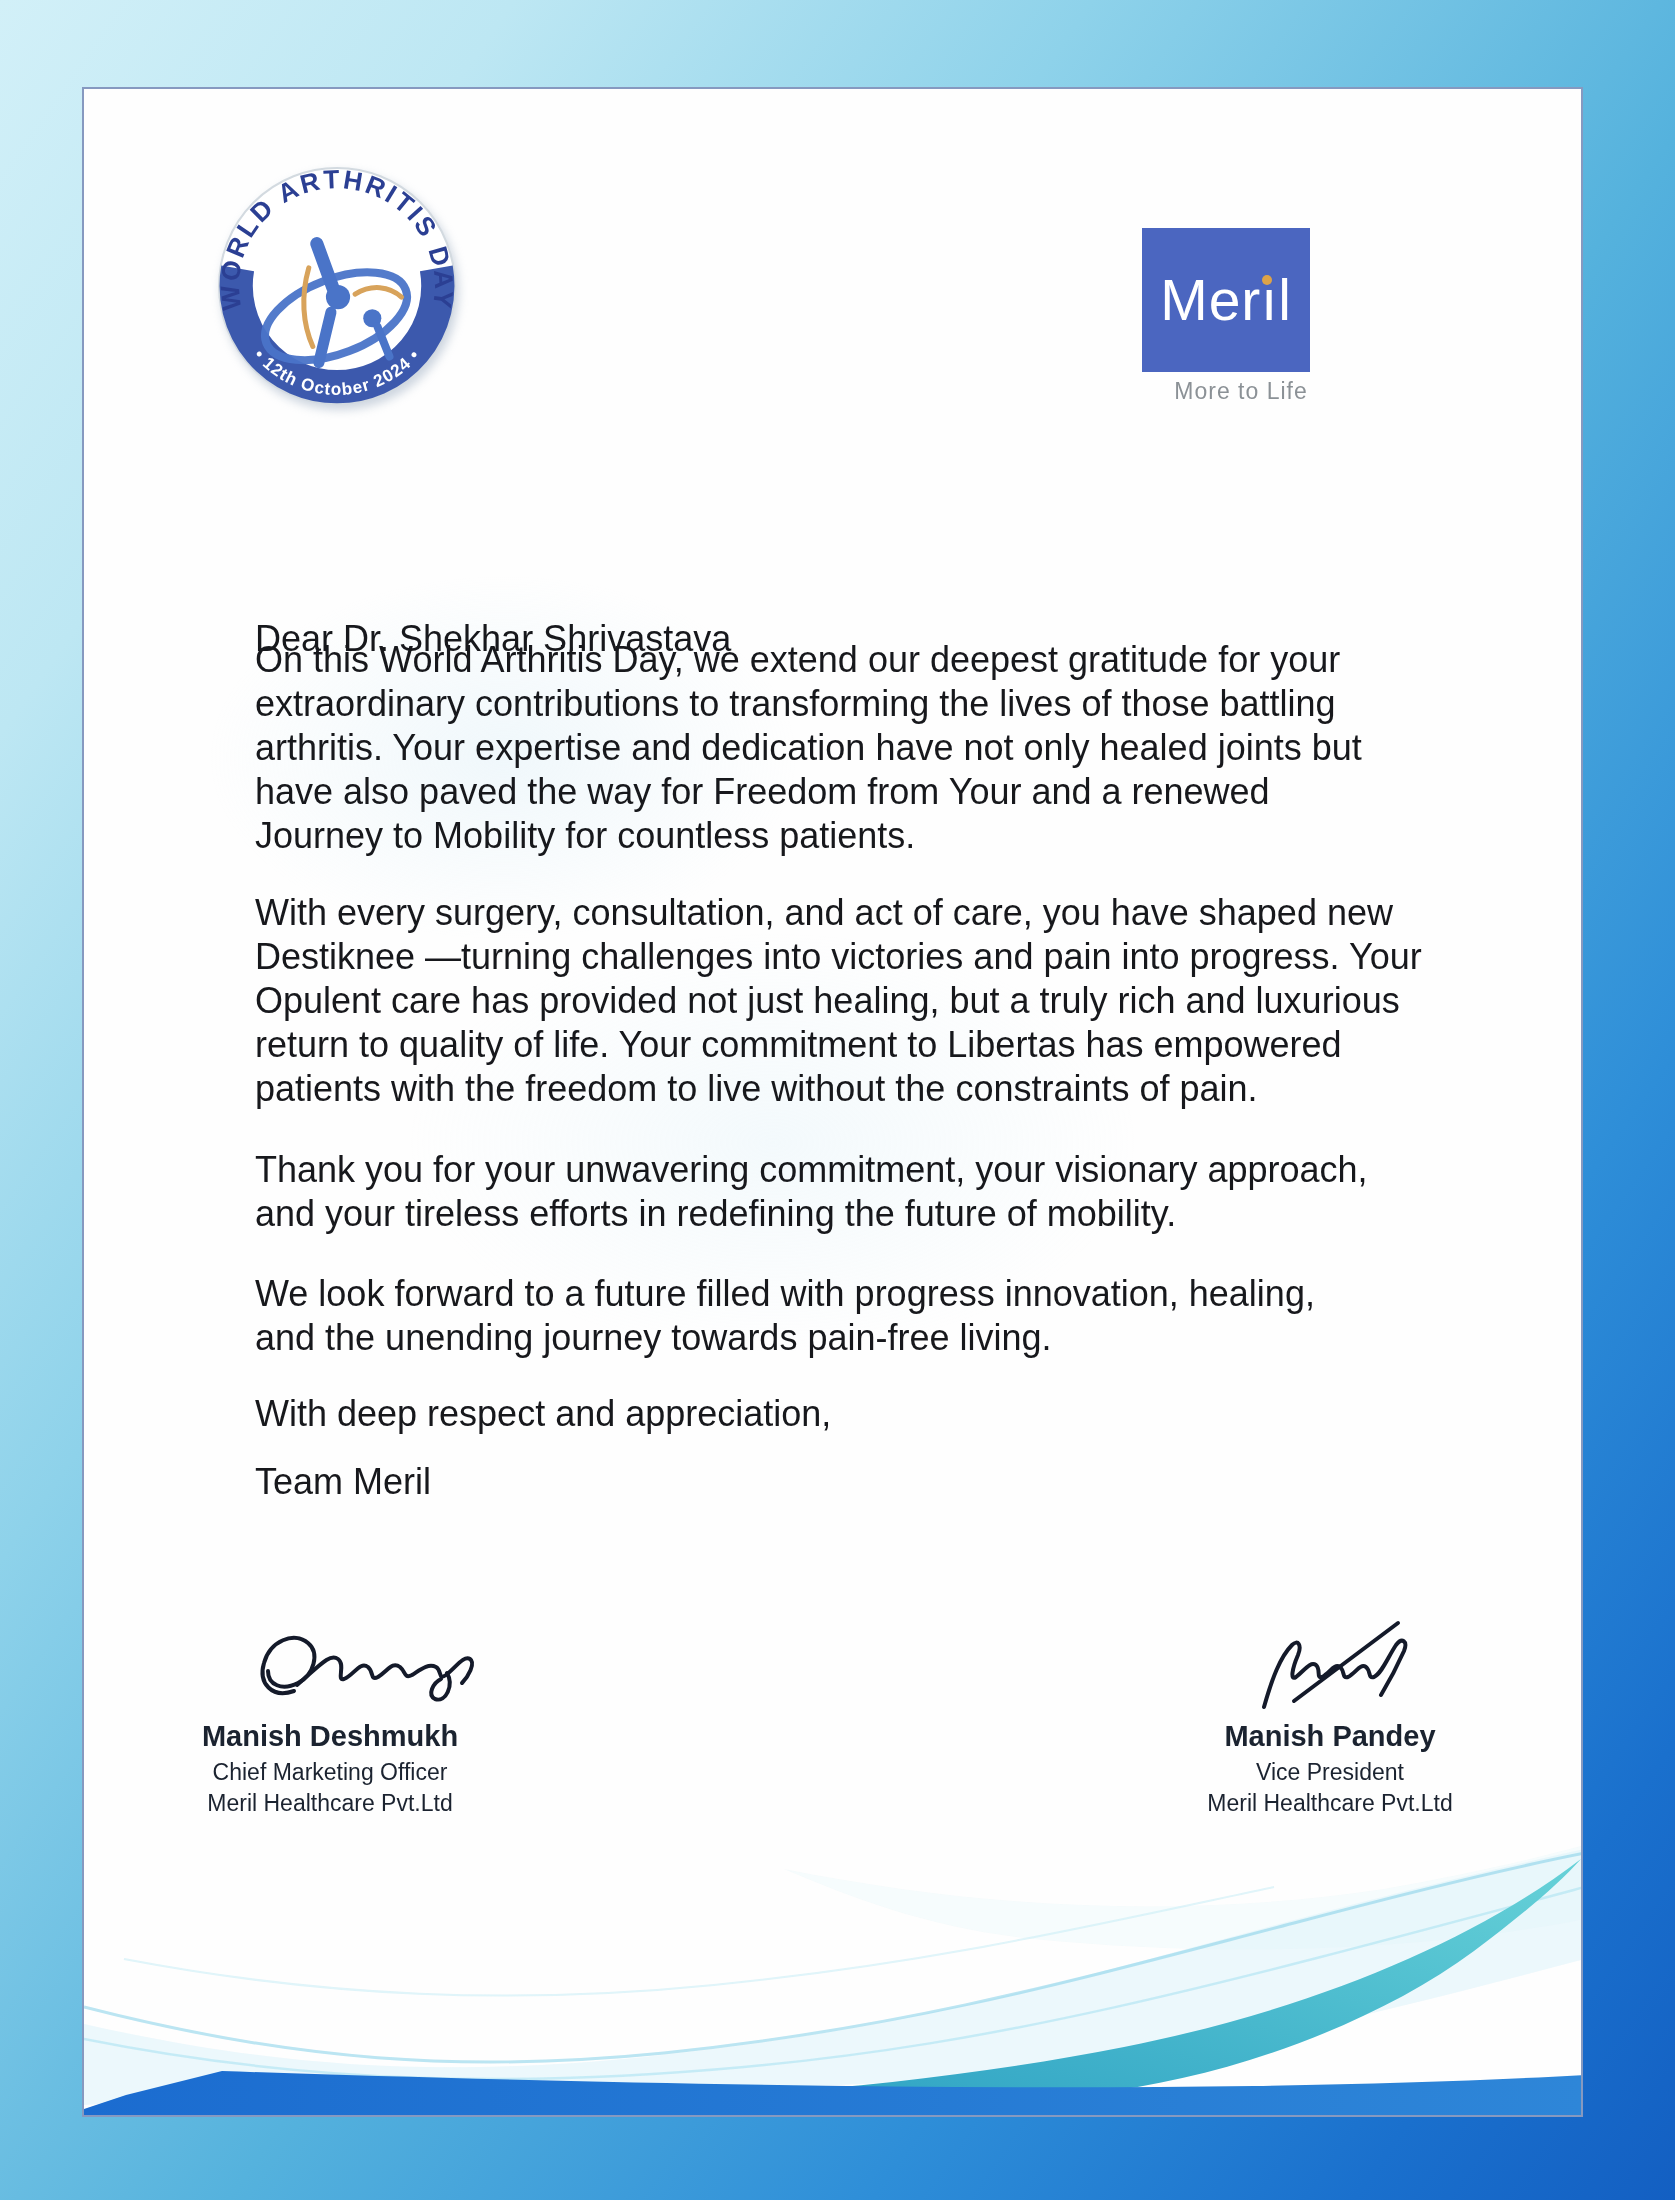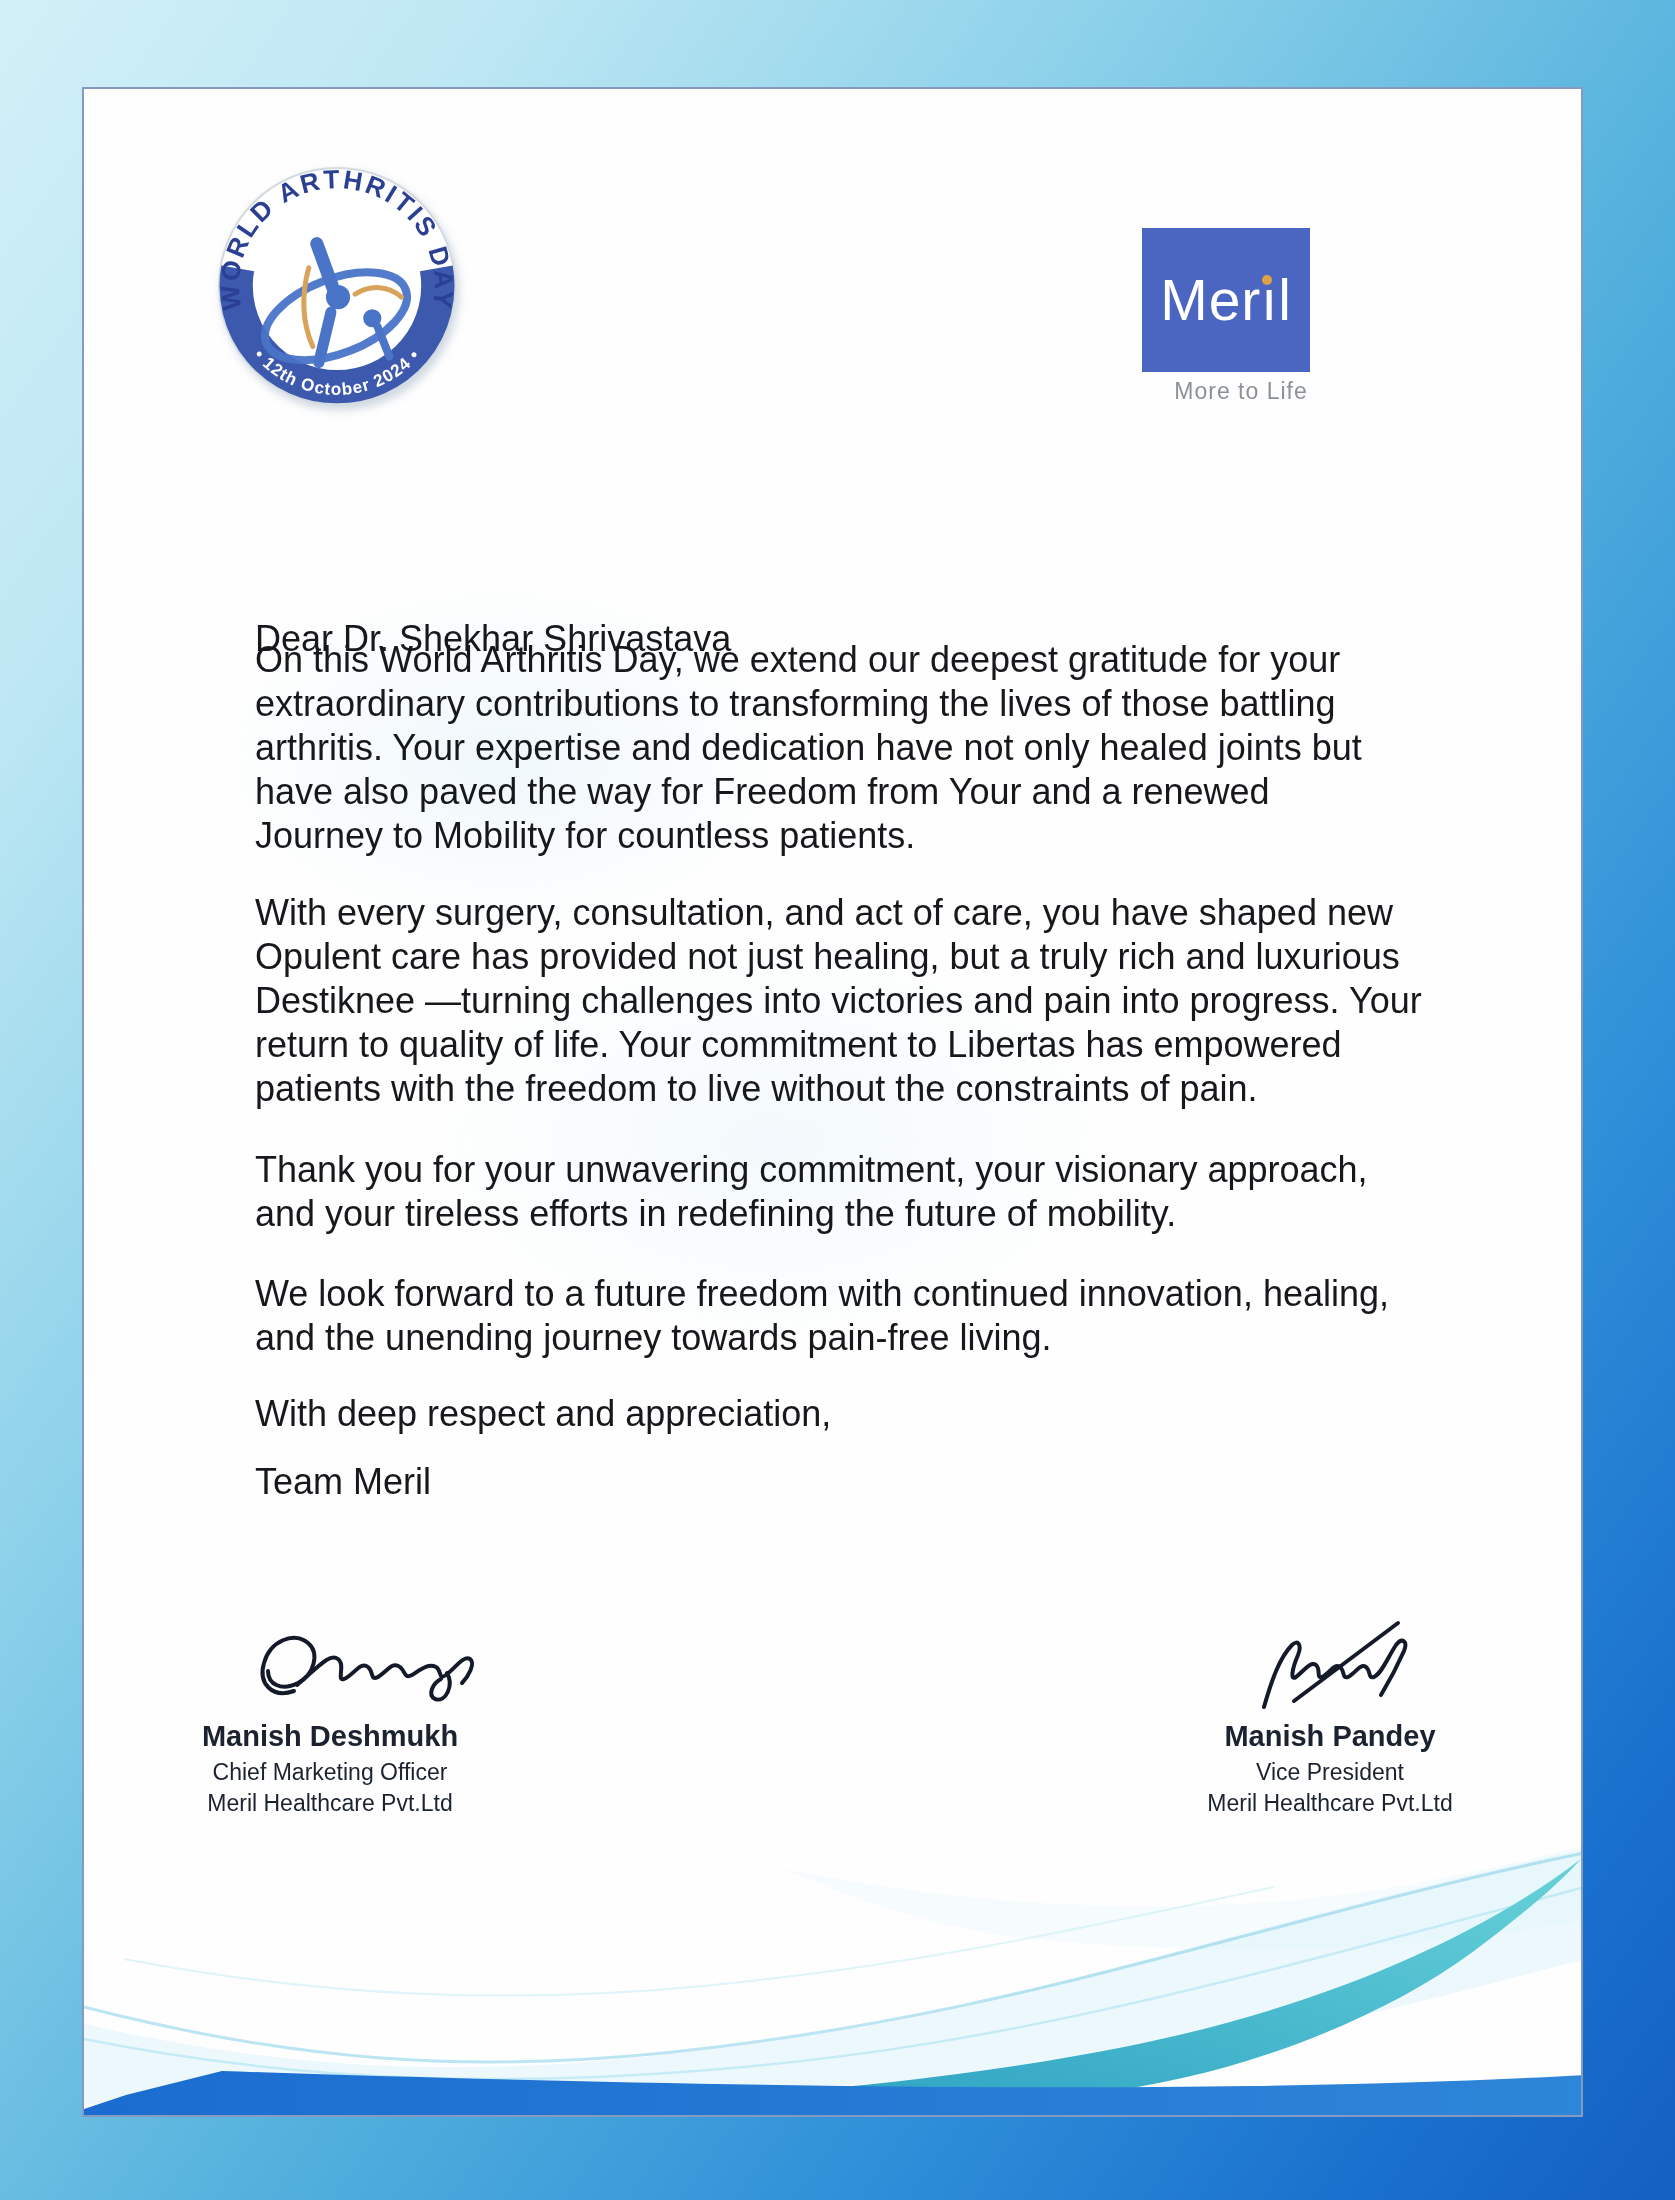--- a/index.html
+++ b/index.html
@@ -95,33 +95,33 @@
     <div class="para" style="top:525px">
       <div class="textline">On this World Arthritis Day, we extend our deepest gratitude for your</div>
       <div class="textline">extraordinary contributions to transforming the lives of those battling</div>
       <div class="textline">arthritis. Your expertise and dedication have not only healed joints but</div>
       <div class="textline">have also paved the way for Freedom from Your and a renewed</div>
       <div class="textline">Journey to Mobility for countless patients.</div>
     </div>
 
     <div class="para" style="top:778px">
       <div class="textline">With every surgery, consultation, and act of care, you have shaped new</div>
+      <div class="textline">Destiknee —turning challenges into victories and pain into progress. Your</div>
       <div class="textline">Opulent care has provided not just healing, but a truly rich and luxurious</div>
-      <div class="textline">Destiknee —turning challenges into victories and pain into progress. Your</div>
       <div class="textline">return to quality of life. Your commitment to Libertas has empowered</div>
       <div class="textline">patients with the freedom to live without the constraints of pain.</div>
     </div>
 
     <div class="para" style="top:1035px">
       <div class="textline">Thank you for your unwavering commitment, your visionary approach,</div>
       <div class="textline">and your tireless efforts in redefining the future of mobility.</div>
     </div>
 
     <div class="para" style="top:1159px">
-      <div class="textline">We look forward to a future freedom with continued innovation, healing,</div>
+      <div class="textline">We look forward to a future filled with progress innovation, healing,</div>
       <div class="textline">and the unending journey towards pain-free living.</div>
     </div>
 
     <div class="closing textline single">With deep respect and appreciation,</div>
     <div class="signoff textline single">Team Meril</div>
 
     <svg class="sig-svg" style="left:158px;top:1536px" width="240" height="96" viewBox="0 0 240 96">
       <g fill="none" stroke="#141a2a" stroke-width="4" stroke-linecap="round">
         <path d="M 52 66 C 30 74 16 58 22 38 C 28 16 52 6 66 18 C 78 28 72 50 56 58 C 40 66 26 60 26 46"></path>
         <path d="M 55 60 C 78 40 88 28 96 34 C 104 40 94 56 102 54 C 112 50 118 36 126 42 C 132 47 128 56 136 52 C 146 46 150 36 158 42 C 164 47 162 54 170 50 C 178 45 186 38 194 42 C 200 45 196 56 204 50 C 214 42 222 30 228 34 C 234 38 226 52 220 58"></path>

